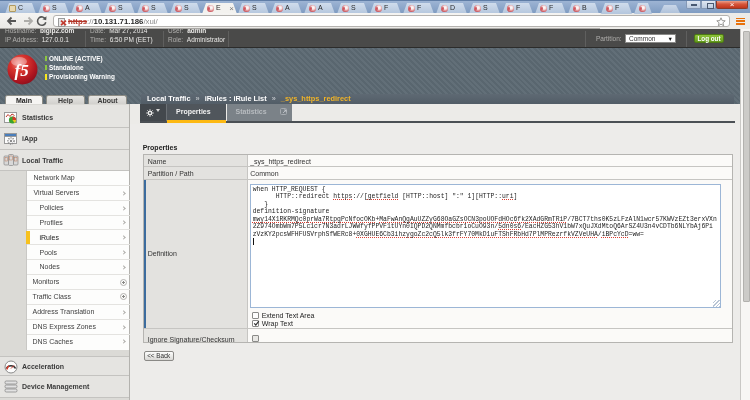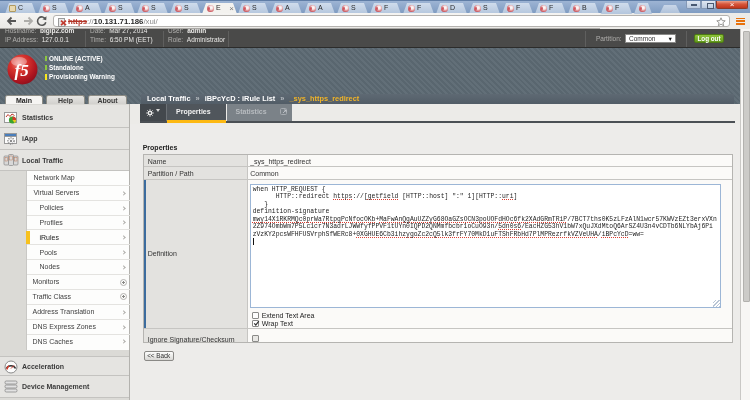--- a/index.html
+++ b/index.html
@@ -212,21 +212,21 @@
   <div class="stattx" style="left:49px;top:25.2px;">Provisioning Warning</div>
 </div>
 
 <div class="abs" style="left:0;top:104px;width:0;height:0;"></div>
 <div class="abs" style="left:0;top:92px;width:740px;height:12px;background:repeating-linear-gradient(45deg,#59666f 0,#59666f 2px,#626f78 2px,#626f78 4px);"></div>
 
 <div class="mtab" style="left:5px;width:38px;background:#f6f5f3;color:#222;">Main</div>
 <div class="mtab" style="left:46px;width:39px;background:linear-gradient(#e6e5e2,#cfcecb);color:#3a3a3a;">Help</div>
 <div class="mtab" style="left:88px;width:39px;background:linear-gradient(#e6e5e2,#cfcecb);color:#3a3a3a;">About</div>
 
-<div class="abs" id="crumb"><span style="margin-left:6px;">Local Traffic</span><span style="color:#b9bec3;margin:0 5px;">»</span><span>iBPcYcD : iRule List</span><span style="color:#b9bec3;margin:0 5px;">»</span><span style="color:#f0b428;">_sys_https_redirect</span></div>
+<div class="abs" id="crumb"><span style="margin-left:6px;">Local Traffic</span><span style="color:#b9bec3;margin:0 5px;">»</span><span>iRules : iRule List</span><span style="color:#b9bec3;margin:0 5px;">»</span><span style="color:#f0b428;">_sys_https_redirect</span></div>
 
 <div class="abs" id="nav">
   <div class="nitem" style="top:1px;height:23px;">
     <svg style="position:absolute;left:4px;top:6px;" width="14" height="14" viewBox="0 0 14 14">
       <rect x="0.5" y="1.5" width="12" height="10" fill="#fdfdfd" stroke="#9a9a9a"></rect>
       <path d="M2 6 L4 3.5 L6 5.5 L8 3 L10.5 4.5" stroke="#c0392b" stroke-width="1" fill="none"></path>
       <circle cx="8.5" cy="9" r="3.6" fill="#3aa32e"></circle>
       <path d="M8.5 9 L8.5 5.4 A3.6 3.6 0 0 1 12.1 9 Z" fill="#d43a2a"></path>
       <path d="M8.5 9 L12.1 9 A3.6 3.6 0 0 1 10.5 12 Z" fill="#e8c71d"></path>
     </svg>

